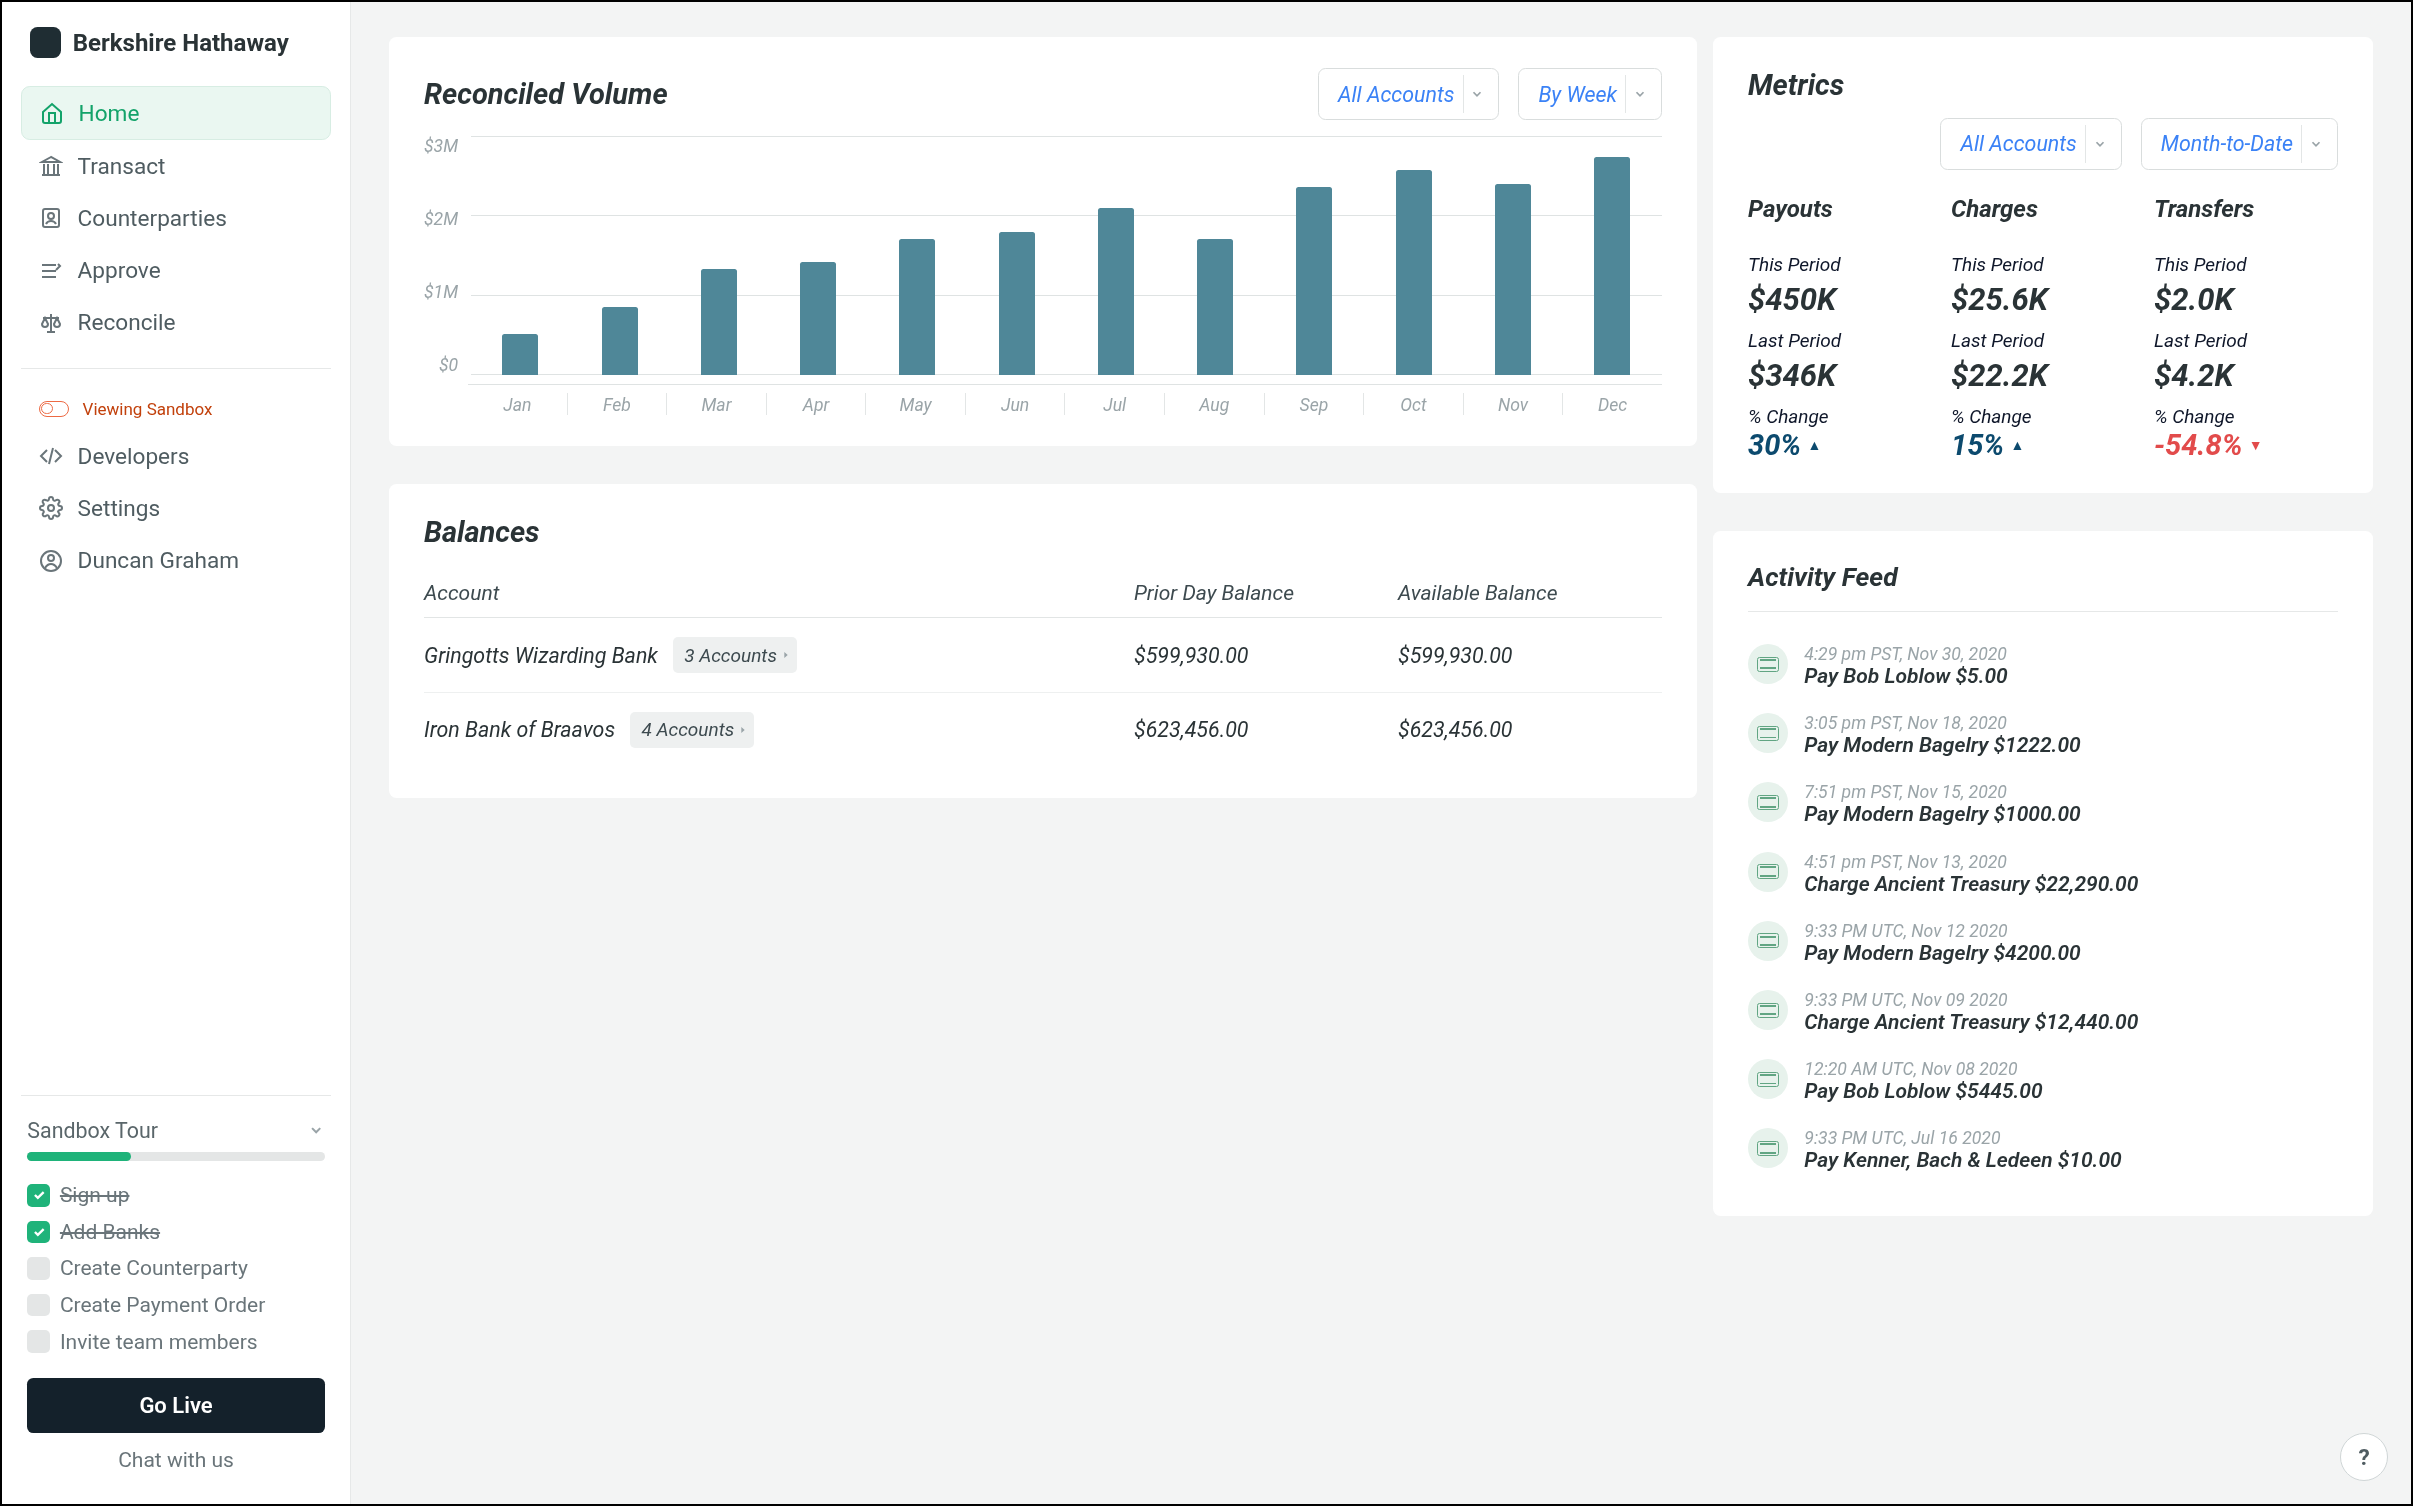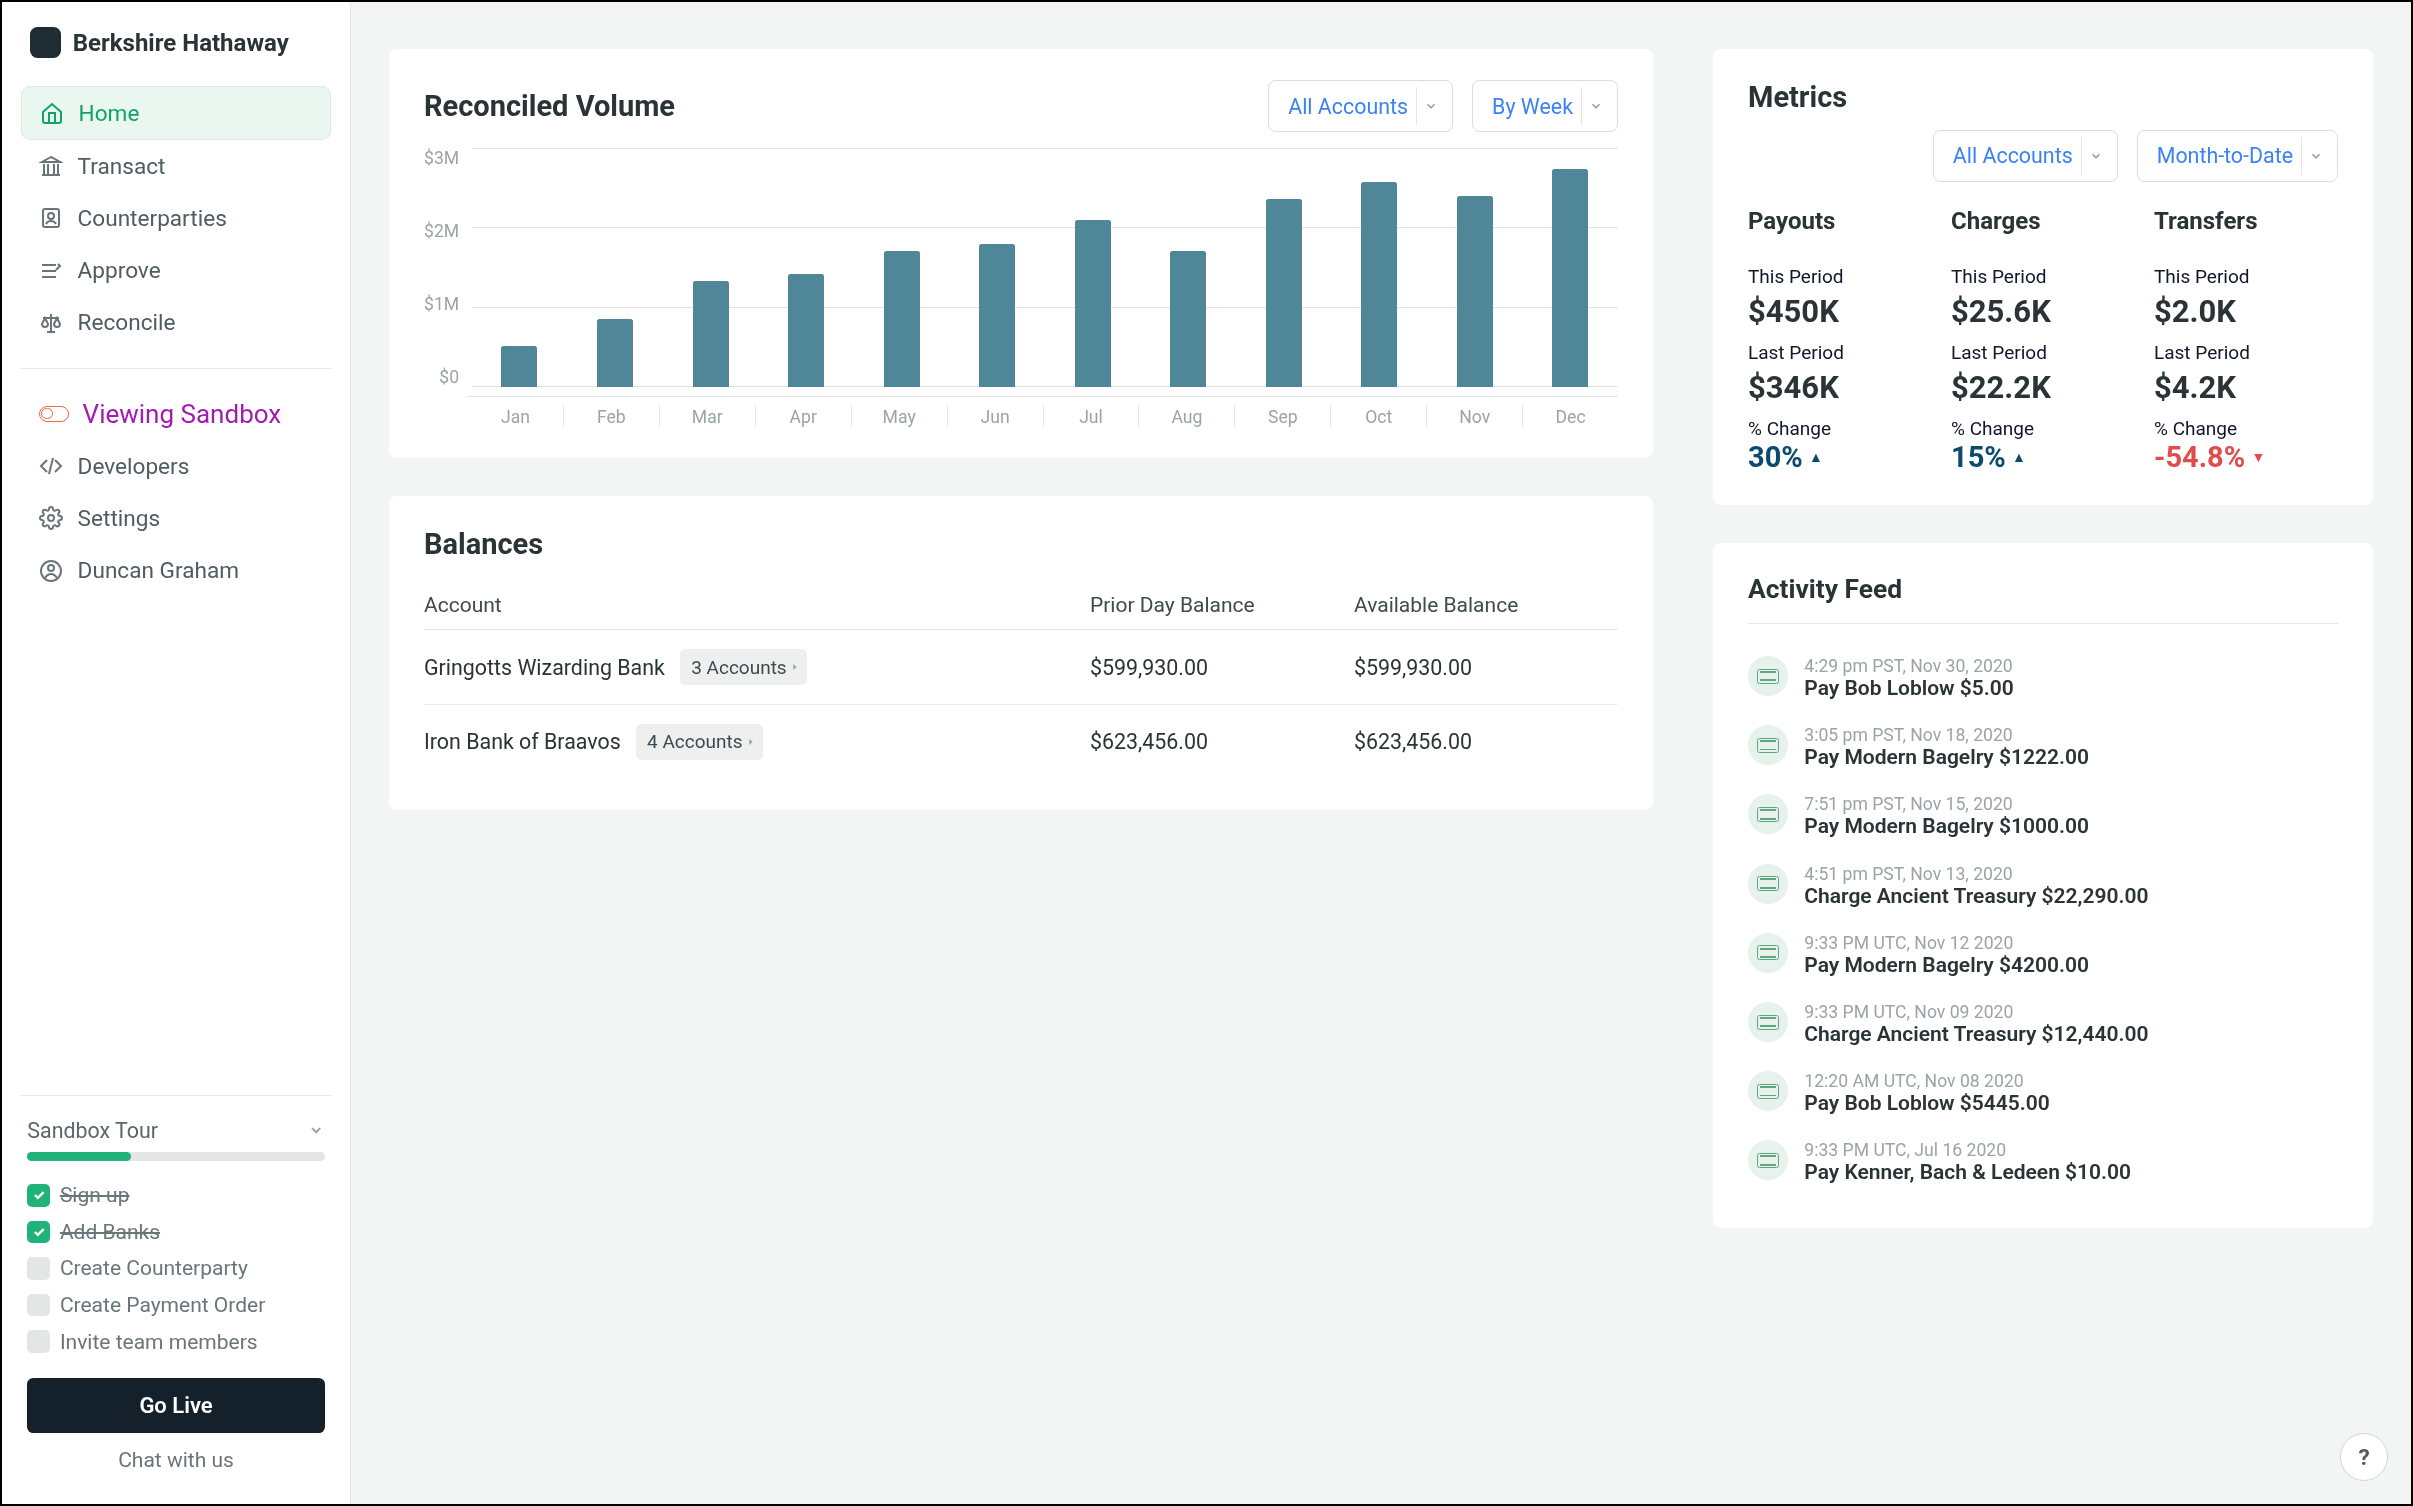--- a/index.html
+++ b/index.html
@@ -20,40 +20,40 @@
 
 .nav-item {
   display: flex; align-items: center; gap: 14px;
   padding: 12.6px 17.6px; font-size: 22.6px; color: #4f5c61;
   border-radius: 8.8px; cursor: pointer;
 }
 .nav-item.active { background: #eaf7f1; color: #13a36a; border: 0.6px solid #d7ede3; }
 .nav-icon { width: 25px; height: 25px; display: flex; align-items: center; justify-content: center; }
 .nav-sep { height: 0.6px; background: #e6e8e8; margin: 19px 0; }
 
-.sandbox-row { display: flex; align-items: center; gap: 14px; padding: 11.3px 17.6px; color: #a21caf; font-size: 26px; }
+.sandbox-row { display: flex; align-items: center; gap: 14px; padding: 11.3px 17.6px; color: #c2410c; font-size: 17px; }
 .toggle-icon { width: 30px; height: 16.3px; border: 1.9px solid #ed6a44; border-radius: 8.2px; position: relative; }
 .toggle-icon::after { content: ""; position: absolute; left: 1.9px; top: 1.3px; width: 11.3px; height: 11.3px; border: 1.9px solid #ed6a44; border-radius: 50%; background: #fff; box-sizing: border-box; }
 
 
 .tour-section { border-top: 0.6px solid #e6e8e8; margin-top: auto; padding-top: 22px; }
 .tour-header { display: flex; align-items: center; justify-content: space-between; color: #5a666a; font-size: 21.4px; padding: 0 6.3px 9.4px; }
 .progress { height: 8.8px; background: #e4e6e6; border-radius: 4.4px; margin: 0 6.3px 15.7px; position: relative; }
 .progress-fill { height: 100%; background: #1fb37a; border-radius: 4.4px; width: 35%; }
 .tour-item { display: flex; align-items: center; gap: 10px; font-size: 21px; color: #6a757a; padding: 6.3px 6.3px; }
 .tour-check { width: 22.6px; height: 22.6px; border-radius: 5px; display: flex; align-items: center; justify-content: center; }
 .tour-check.empty { background: #e4e6e6; }
 .tour-check.done { background: #1fb37a; color: #fff; }
 .tour-item.done span { text-decoration: line-through; }
 
 .go-live-btn { margin: 17.6px 6.3px 7.5px; padding: 15px; background: #14212b; color: #fff; border-radius: 6.3px; text-align: center; font-size: 22px; font-weight: 600; }
 .chat-link { text-align: center; color: #6a757a; font-size: 21px; padding: 7.5px; }
 
 
-.main { flex: 1; padding: 47px 38px; overflow: auto; display: grid; grid-template-columns: 1fr 660px; gap: 60px; }
+.main { flex: 1; padding: 35px 38px; overflow: auto; display: grid; grid-template-columns: 1fr 660px; gap: 16px; font-style: italic; }
 .col1 { display: flex; flex-direction: column; gap: 38px; }
 
 .card { background: #fff; border-radius: 7.5px; padding: 31px 35px; }
 
 .card-head { display: flex; align-items: center; justify-content: space-between; margin-bottom: 15.7px; }
 .card-title { font-size: 29px; font-weight: 700; }
 .select-group { display: flex; gap: 19px; }
 .select { border: 1.3px solid #d9dddd; border-radius: 7.5px; padding: 12.6px 44px 12.6px 19px; font-size: 21.4px; color: #3b82f6; position: relative; }
 .select-caret { position: absolute; right: 14px; top: 50%; transform: translateY(-50%); color: #9aa4a8; }
 .select-divider { position: absolute; right: 35px; top: 6.3px; bottom: 6.3px; width: 0.6px; background: #e3e6e6; }

